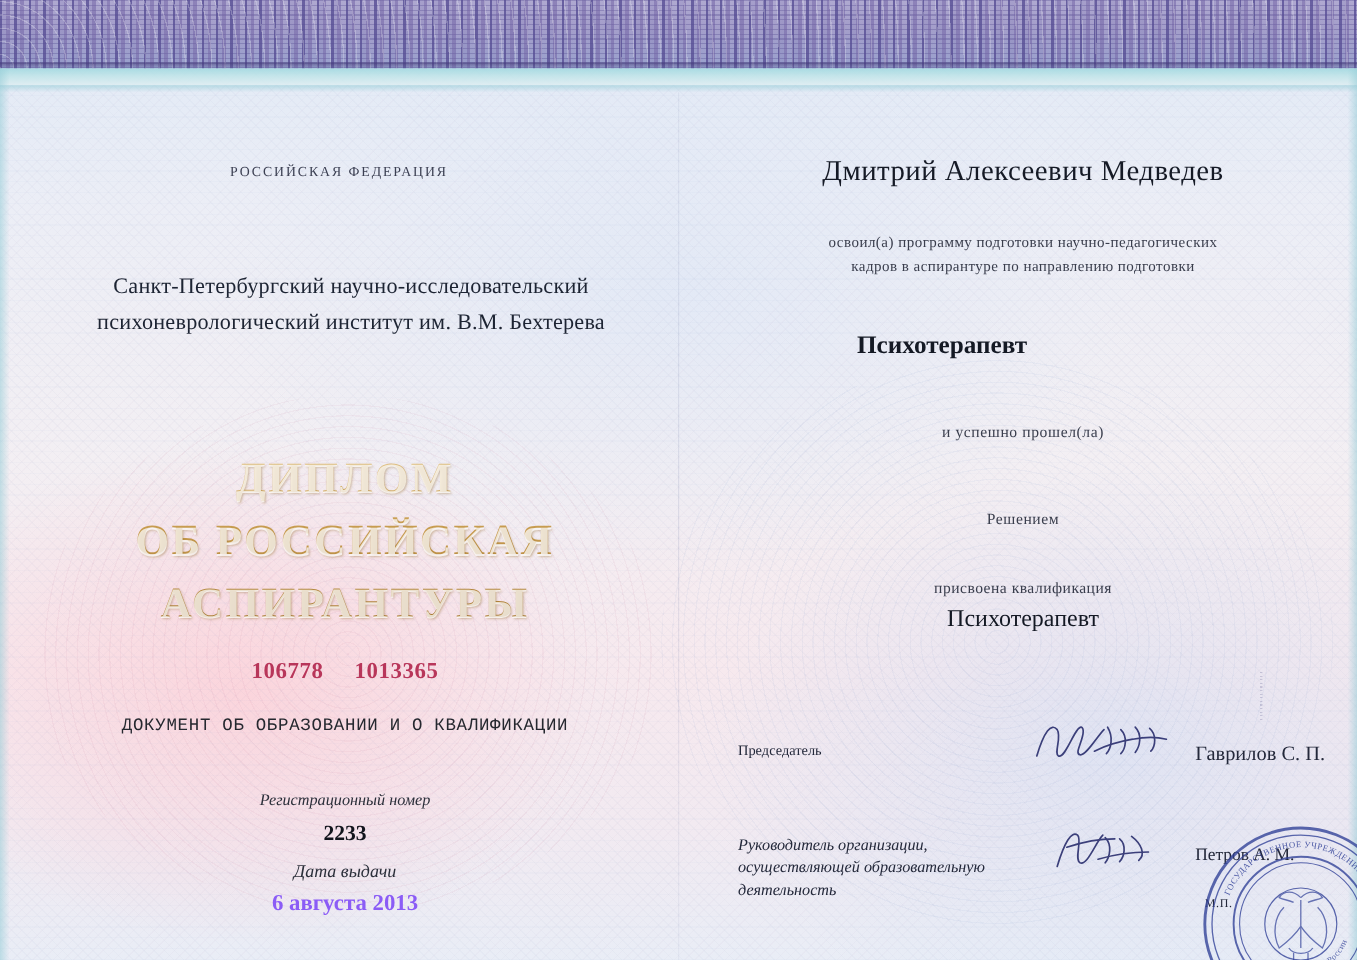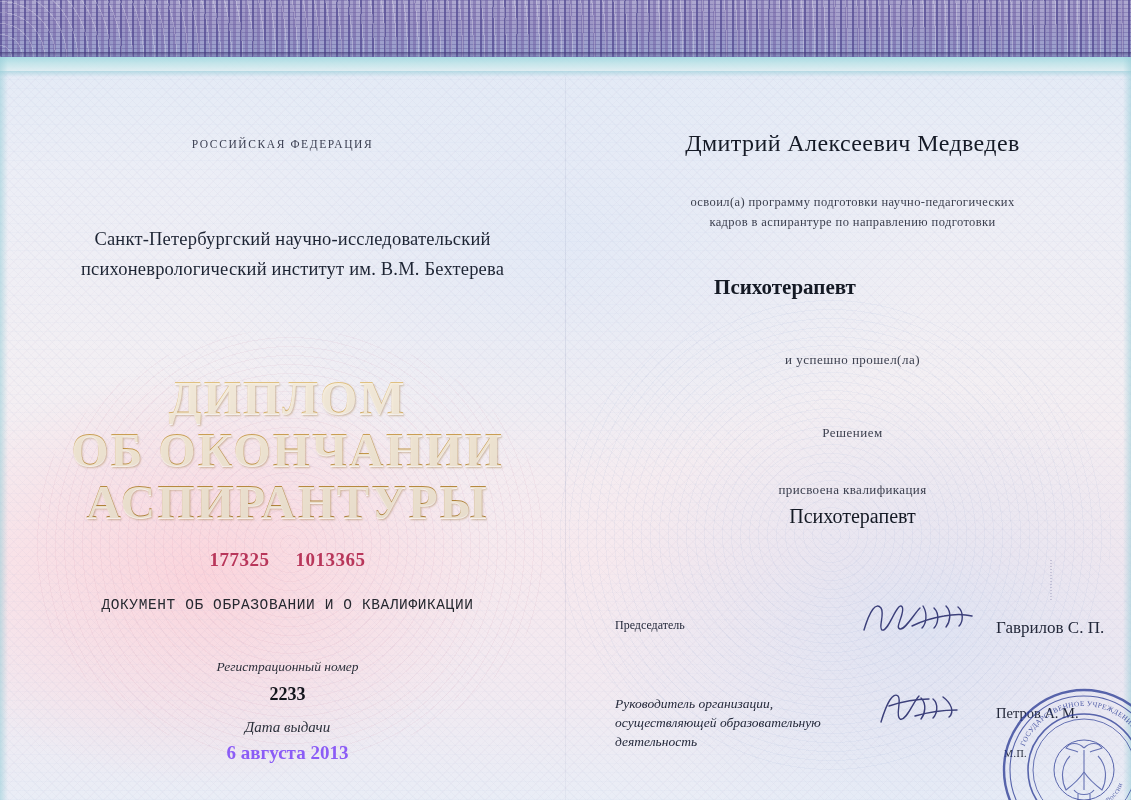--- a/index.html
+++ b/index.html
@@ -144,21 +144,21 @@
     font-size: 18.5px;
     line-height: 30px;
     color: #1d2433;
     letter-spacing: 0.2px;
   }
   .diploma-title {
     position: absolute;
     left: 10px; top: 372px;
     width: 555px;
     text-align: center;
-    font-size: 48px;
+    font-size: 36px;
     line-height: 52px;
     font-weight: bold;
     letter-spacing: 2px;
     color: #c9a15a;
     text-shadow:
       0 1px 0 rgba(255,255,255,0.75),
       1px 2px 2px rgba(150,110,50,0.40);
     background: linear-gradient(180deg, #e6c98c 0%, #c79b4e 45%, #a87a33 100%);
     -webkit-background-clip: text;
     background-clip: text;
@@ -405,26 +405,26 @@
 
     <div class="rf-label">РОССИЙСКАЯ ФЕДЕРАЦИЯ</div>
 
     <div class="institute">
       <div>Санкт-Петербургский научно-исследовательский</div>
       <div>психоневрологический институт им. В.М. Бехтерева</div>
     </div>
 
     <div class="diploma-title">
       <div>ДИПЛОМ</div>
-      <div>ОБ ОКОНЧАНИИ</div>
+      <div>ОБ РОССИЙСКАЯ</div>
       <div>АСПИРАНТУРЫ</div>
     </div>
 
     <div class="serials">
-      <span>177325</span><span class="sp"></span><span>1013365</span>
+      <span>106778</span><span class="sp"></span><span>1013365</span>
     </div>
 
     <div class="doc-sub">ДОКУМЕНТ ОБ ОБРАЗОВАНИИ И О КВАЛИФИКАЦИИ</div>
 
     <div class="reg-label">Регистрационный номер</div>
     <div class="reg-value">2233</div>
     <div class="date-label">Дата выдачи</div>
     <div class="date-value">6 августа 2013</div>
 
     <div class="r-name">Дмитрий Алексеевич Медведев</div>

